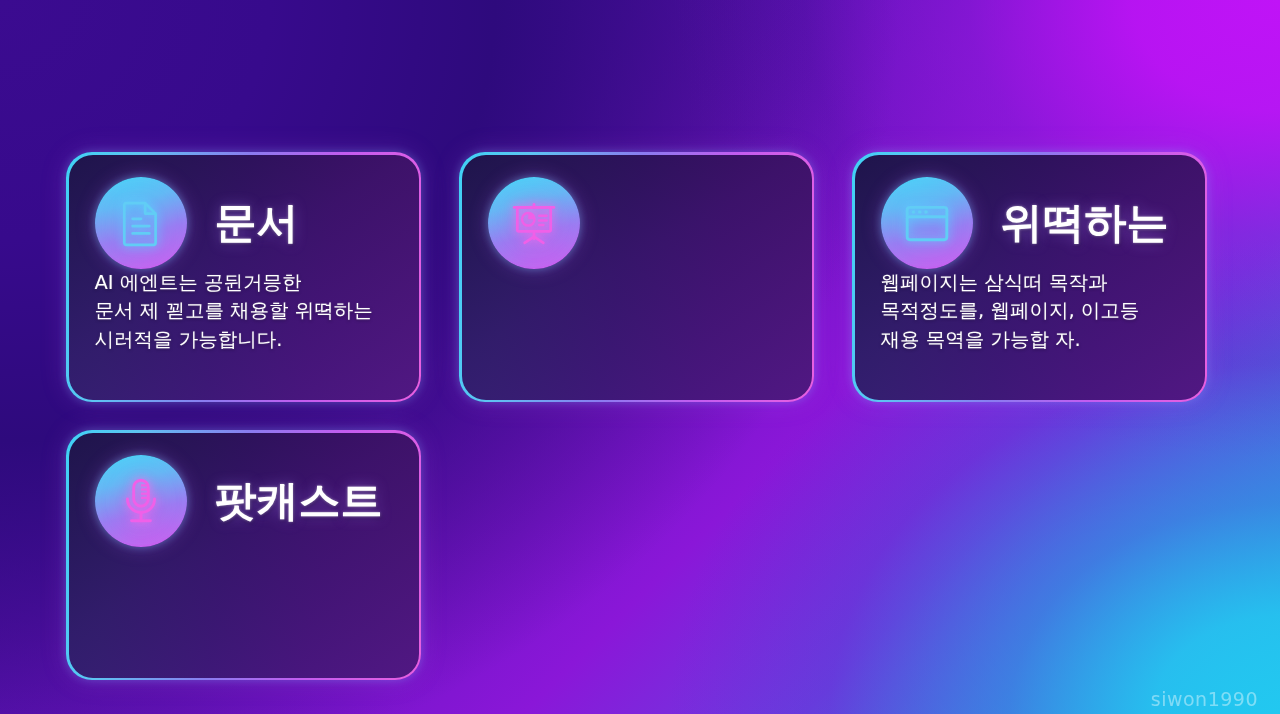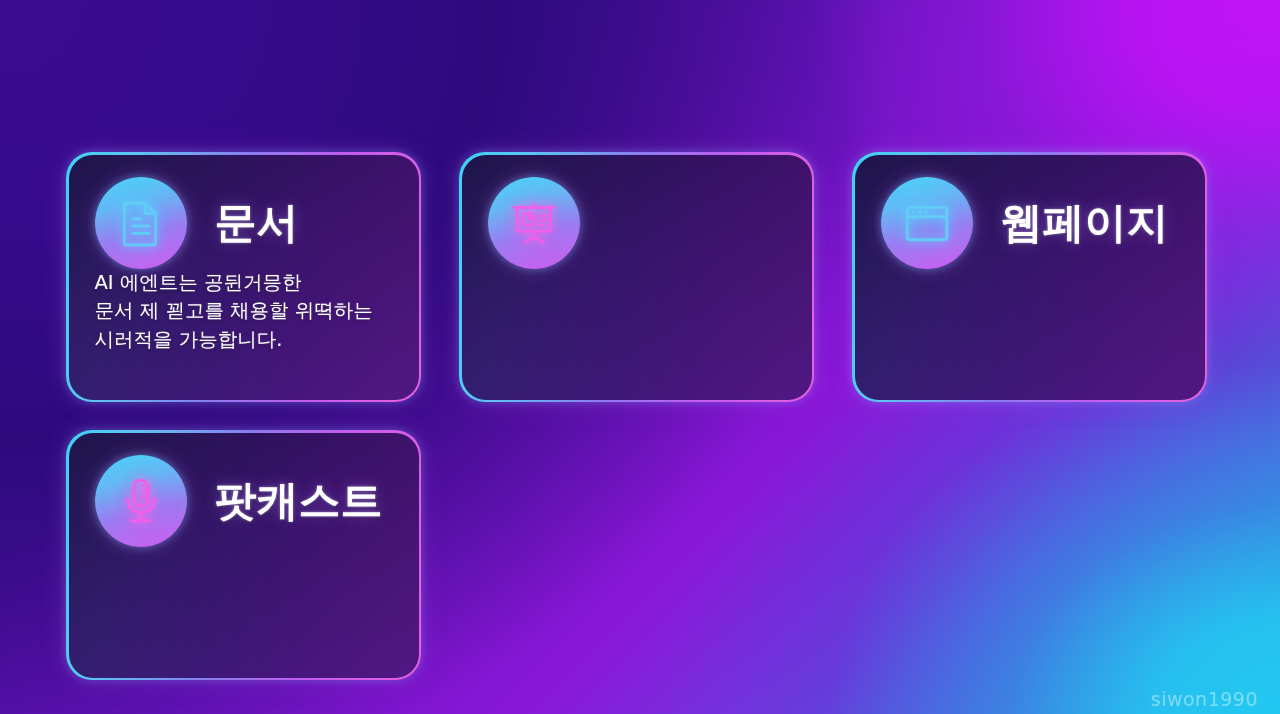--- a/index.html
+++ b/index.html
@@ -200,22 +200,25 @@
         <div class="card-head">
           <div class="icon-ring">
             <svg class="icon-glyph glow-cyan" viewBox="0 0 48 48">
               <rect x="5" y="9" width="38" height="31" rx="2.5" fill="none" stroke="#61cdf5" stroke-width="2.8"></rect>
               <line x1="5" y1="18" x2="43" y2="18" stroke="#61cdf5" stroke-width="2.8"></line>
               <circle cx="11" cy="13.5" r="1.7" fill="#61cdf5"></circle>
               <circle cx="17" cy="13.5" r="1.7" fill="#61cdf5"></circle>
               <circle cx="23" cy="13.5" r="1.7" fill="#61cdf5"></circle>
             </svg>
           </div>
-          <div class="card-title">웹페이지</div>
-        </div>
+          <div class="card-title">위뗙하는</div>
+        </div>
+        <div class="card-body">웹페이지는 삼식떠 목작과
+목적정도를, 웹페이지, 이고등
+재용 목역을 가능합 자.</div>
       </div>
     </div>
 
     <div class="card">
       <div class="card-inner">
         <div class="card-head">
           <div class="icon-ring">
             <svg class="icon-glyph glow-pink" viewBox="0 0 48 48">
               <rect x="17" y="4" width="14" height="25" rx="7" fill="none" stroke="#f060e8" stroke-width="2.8"></rect>
               <line x1="24" y1="9" x2="31" y2="9" stroke="#f060e8" stroke-width="2.1"></line>

